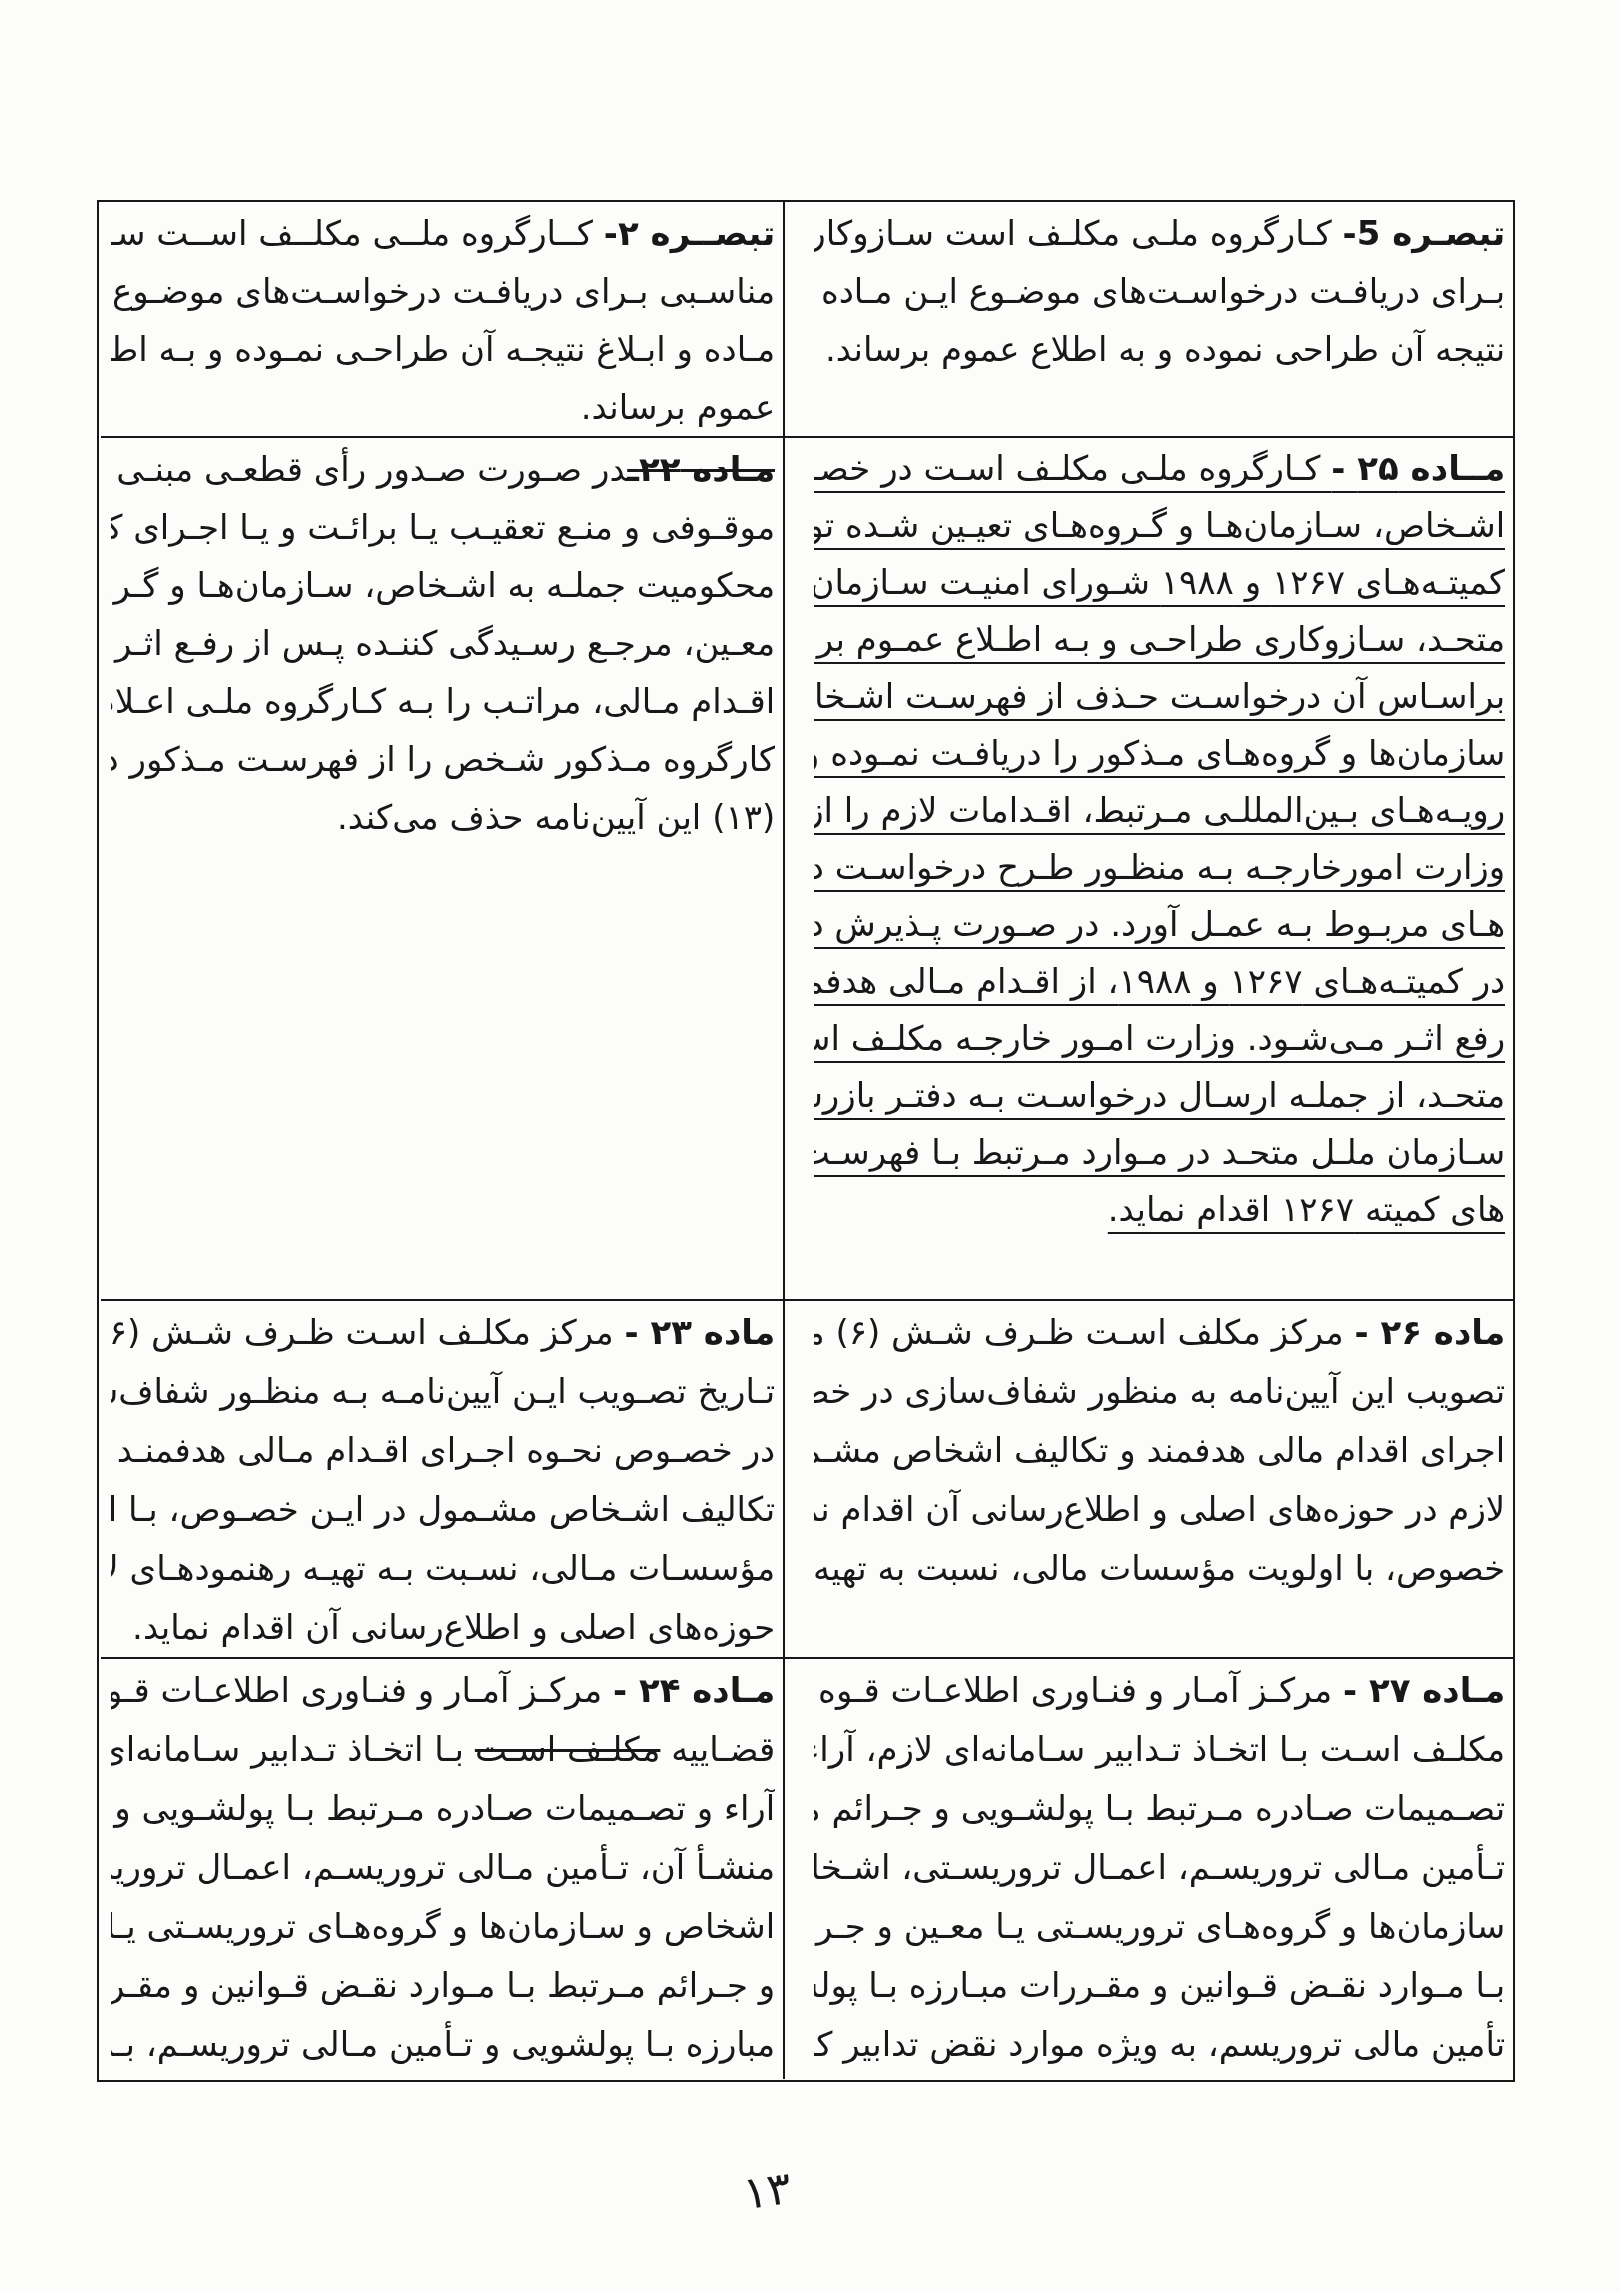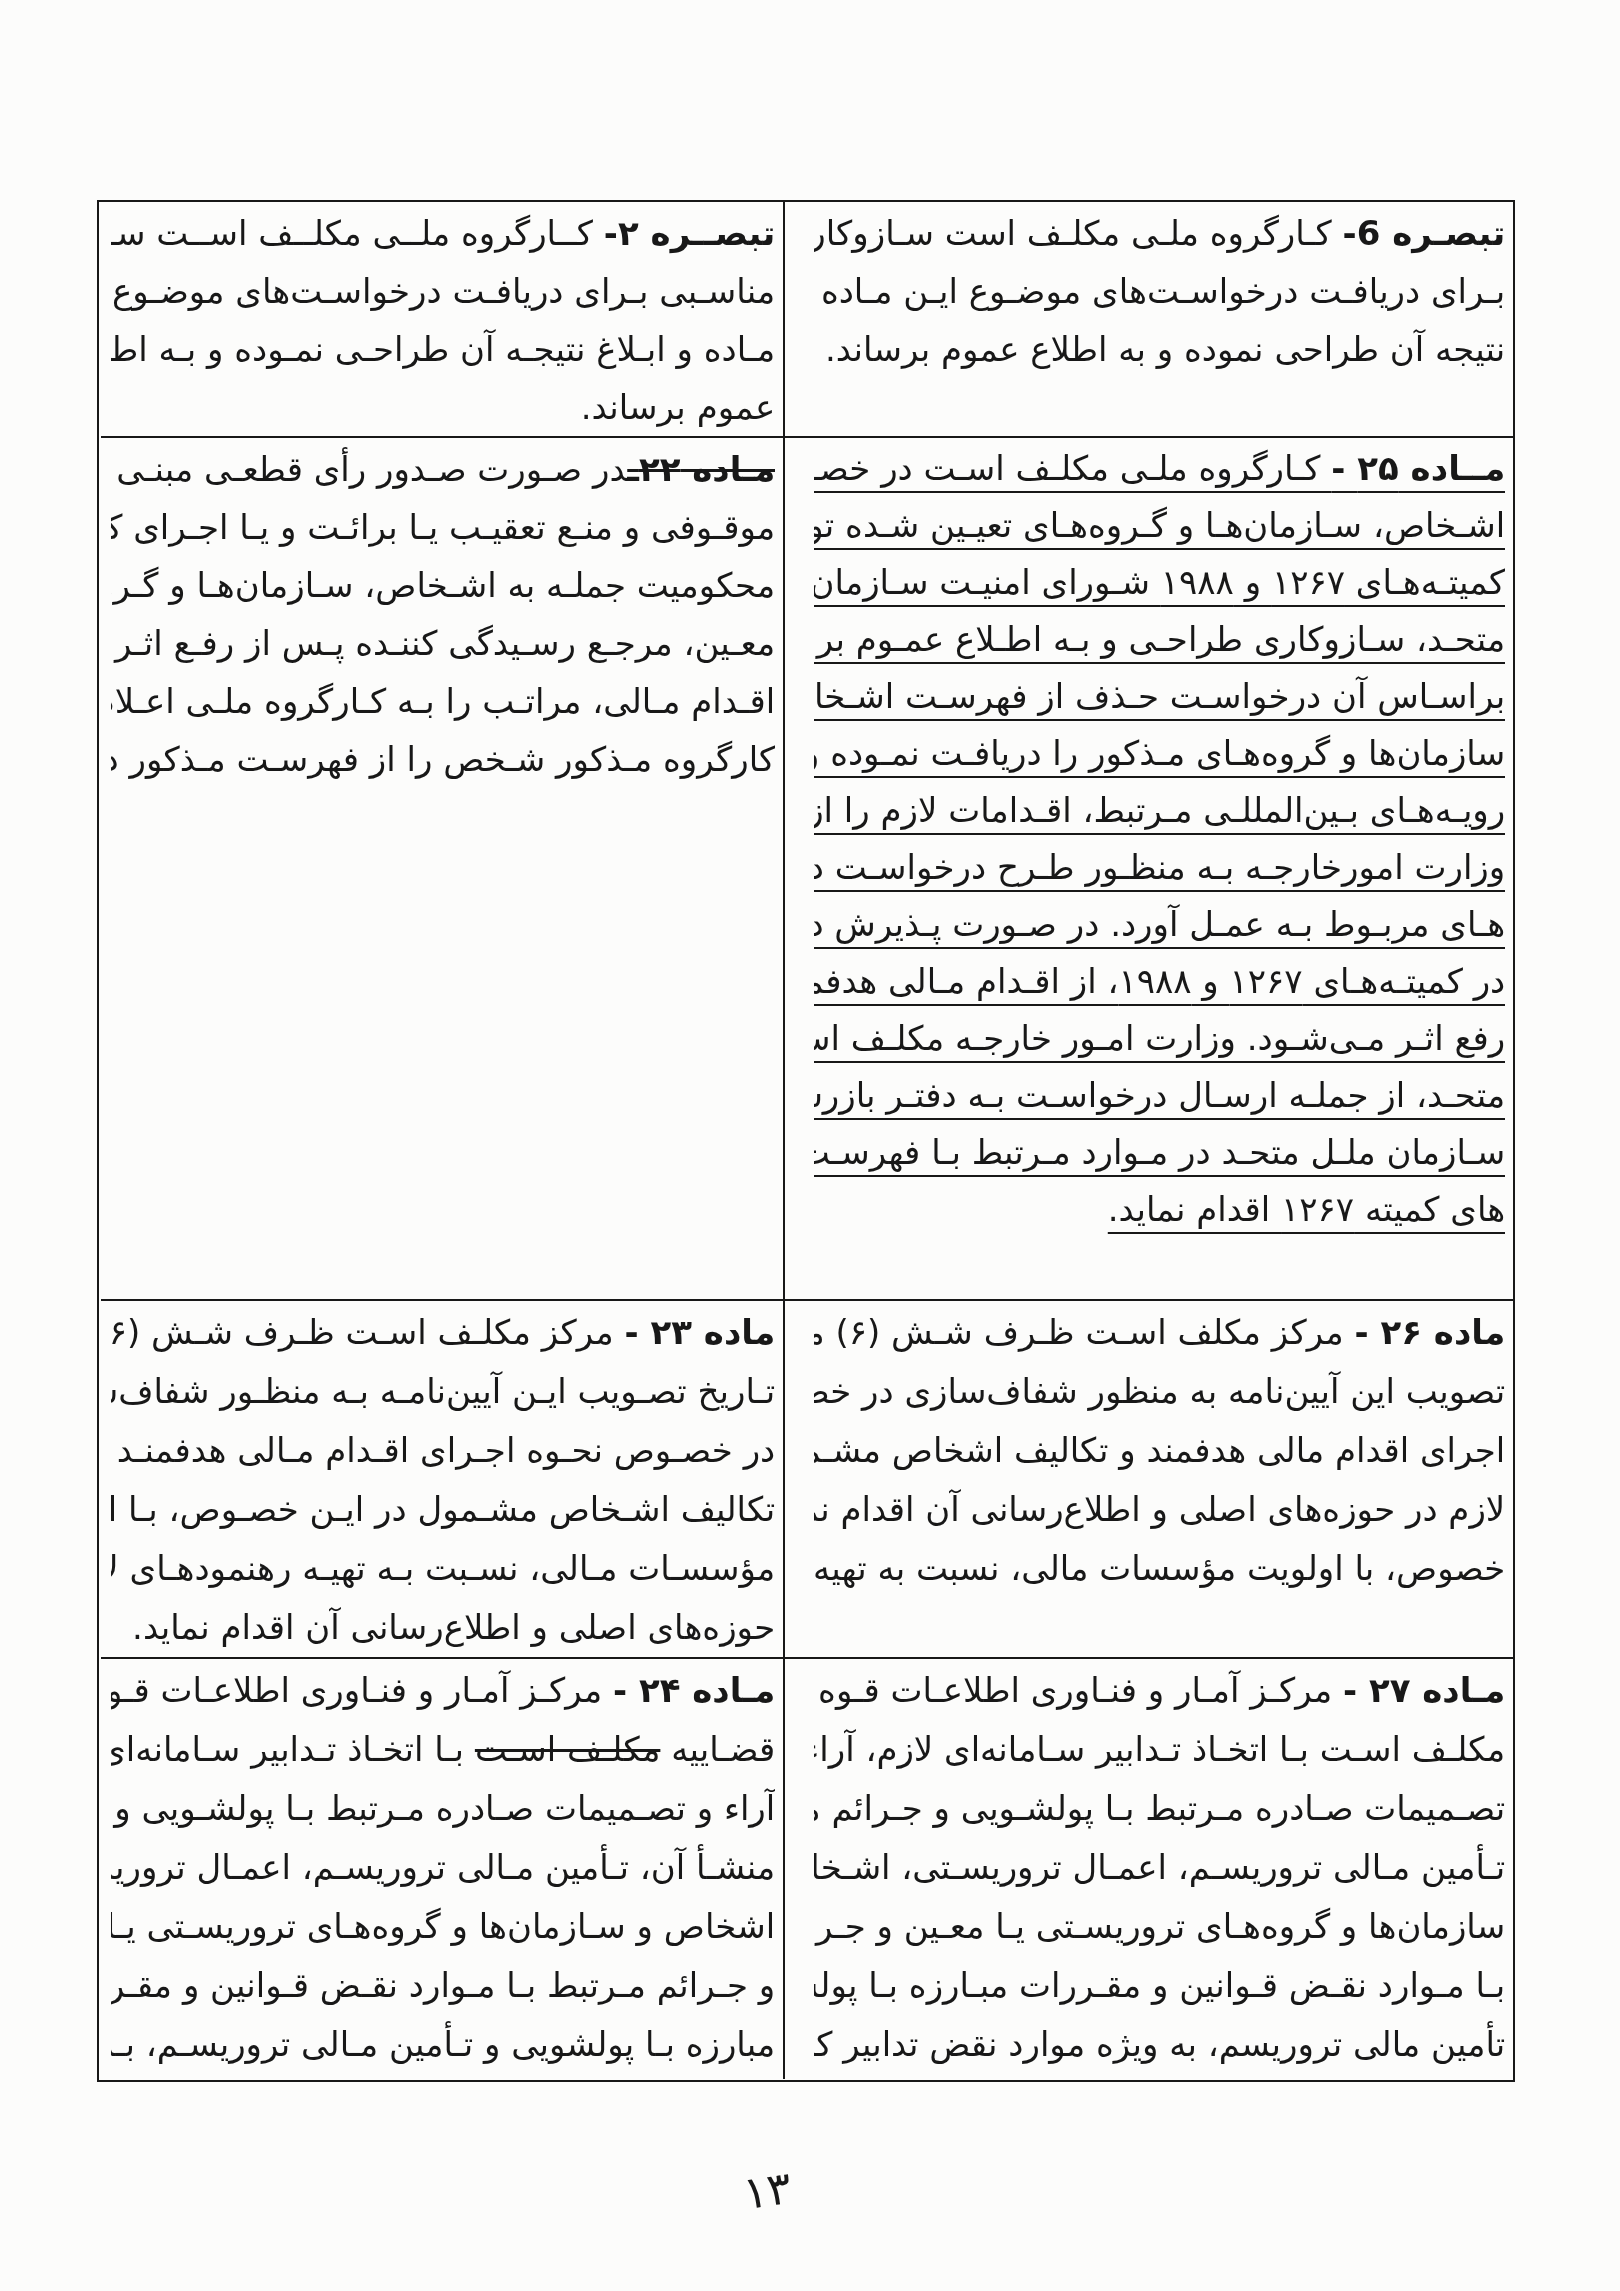--- a/index.html
+++ b/index.html
@@ -60,21 +60,21 @@
     transform:rotate(-8deg);
     direction:rtl;
   }
 </style>
 </head>
 <body>
 
 <div class="page-wrap">
   <div class="doc-table" dir="rtl" lang="fa">
       <div class="cell col-right lh59 rb">
-        <div class="line"><span class="b ">تبصـره 6-</span><span class=""> کـارگروه ملـی مکلـف است سـازوکار مناسـبی</span></div>
+        <div class="line"><span class="b ">تبصـره 5-</span><span class=""> کـارگروه ملـی مکلـف است سـازوکار مناسـبی</span></div>
         <div class="line"><span class="">بـرای دریافـت درخواسـت‌های موضـوع ایـن مـاده و ابـلاغ</span></div>
         <div class="line last"><span class="">نتیجه آن طراحی نموده و به اطلاع عموم برساند.</span></div>
       </div>
       <div class="cell col-left lh59 rb">
         <div class="line"><span class="b ">تبصــره ۲-</span><span class=""> کــارگروه ملــی مکلــف اســت ســازوکار</span></div>
         <div class="line"><span class="">مناسـبی بـرای دریافـت درخواسـت‌های موضـوع ایـن</span></div>
         <div class="line"><span class="">مـاده و ابـلاغ نتیجـه آن طراحـی نمـوده و بـه اطـلاع</span></div>
         <div class="line last"><span class="">عموم برساند.</span></div>
       </div>
       <div class="cell col-right lh58 rb u">
@@ -93,20 +93,21 @@
         <div class="line"><span class="">سـازمان ملـل متحـد در مـوارد مـرتبط بـا فهرسـت تحـریم-</span></div>
         <div class="line last"><span class="">های کمیته ۱۲۶۷ اقدام نماید.</span></div>
       </div>
       <div class="cell col-left lh59 rb">
         <div class="line"><span class="b s">مـاده ۲۲ـ</span><span class="">در صـورت صـدور رأی قطعـی مبنـی بـر</span></div>
         <div class="line"><span class="">موقـوفی و منـع تعقیـب یـا برائـت و یـا اجـرای کامـل</span></div>
         <div class="line"><span class="">محکومیت جملـه به اشـخاص، سـازمان‌هـا و گـروه‌هـای</span></div>
         <div class="line"><span class="">معـین، مرجـع رسـیدگی کننـده پـس از رفـع اثـر از</span></div>
         <div class="line"><span class="">اقـدام مـالی، مراتـب را بـه کـارگروه ملـی اعـلام و</span></div>
         <div class="line"><span class="">کارگروه مـذکور شـخص را از فهرسـت مـذکور در مـاده</span></div>
+        <div class="line last"><span class="">(۱۳) این آیین‌نامه حذف می‌کند.</span></div>
       </div>
       <div class="cell col-right lh60 rb">
         <div class="line"><span class="b ">ماده ۲۶ -</span><span class=""> مرکز مکلف اسـت ظـرف شـش (۶) مـاه از تـاریخ</span></div>
         <div class="line"><span class="">تصویب این آیین‌نامه به منظور شفاف‌سازی در خصـوص نحـوه</span></div>
         <div class="line"><span class="">اجرای اقدام مالی هدفمند و تکالیف اشخاص مشـمول در ایـن</span></div>
         <div class="line last"><span class="">لازم در حوزه‌های اصلی و اطلاع‌رسانی آن اقدام نماید.</span></div>
         <div class="line"><span class="">خصوص، با اولویت مؤسسات مالی، نسبت به تهیه رهنمودهـای</span></div>
       </div>
       <div class="cell col-left lh60 rb">
         <div class="line"><span class="b ">ماده ۲۳ -</span><span class=""> مرکز مکلـف اسـت ظـرف شـش (۶) مـاه از</span></div>

